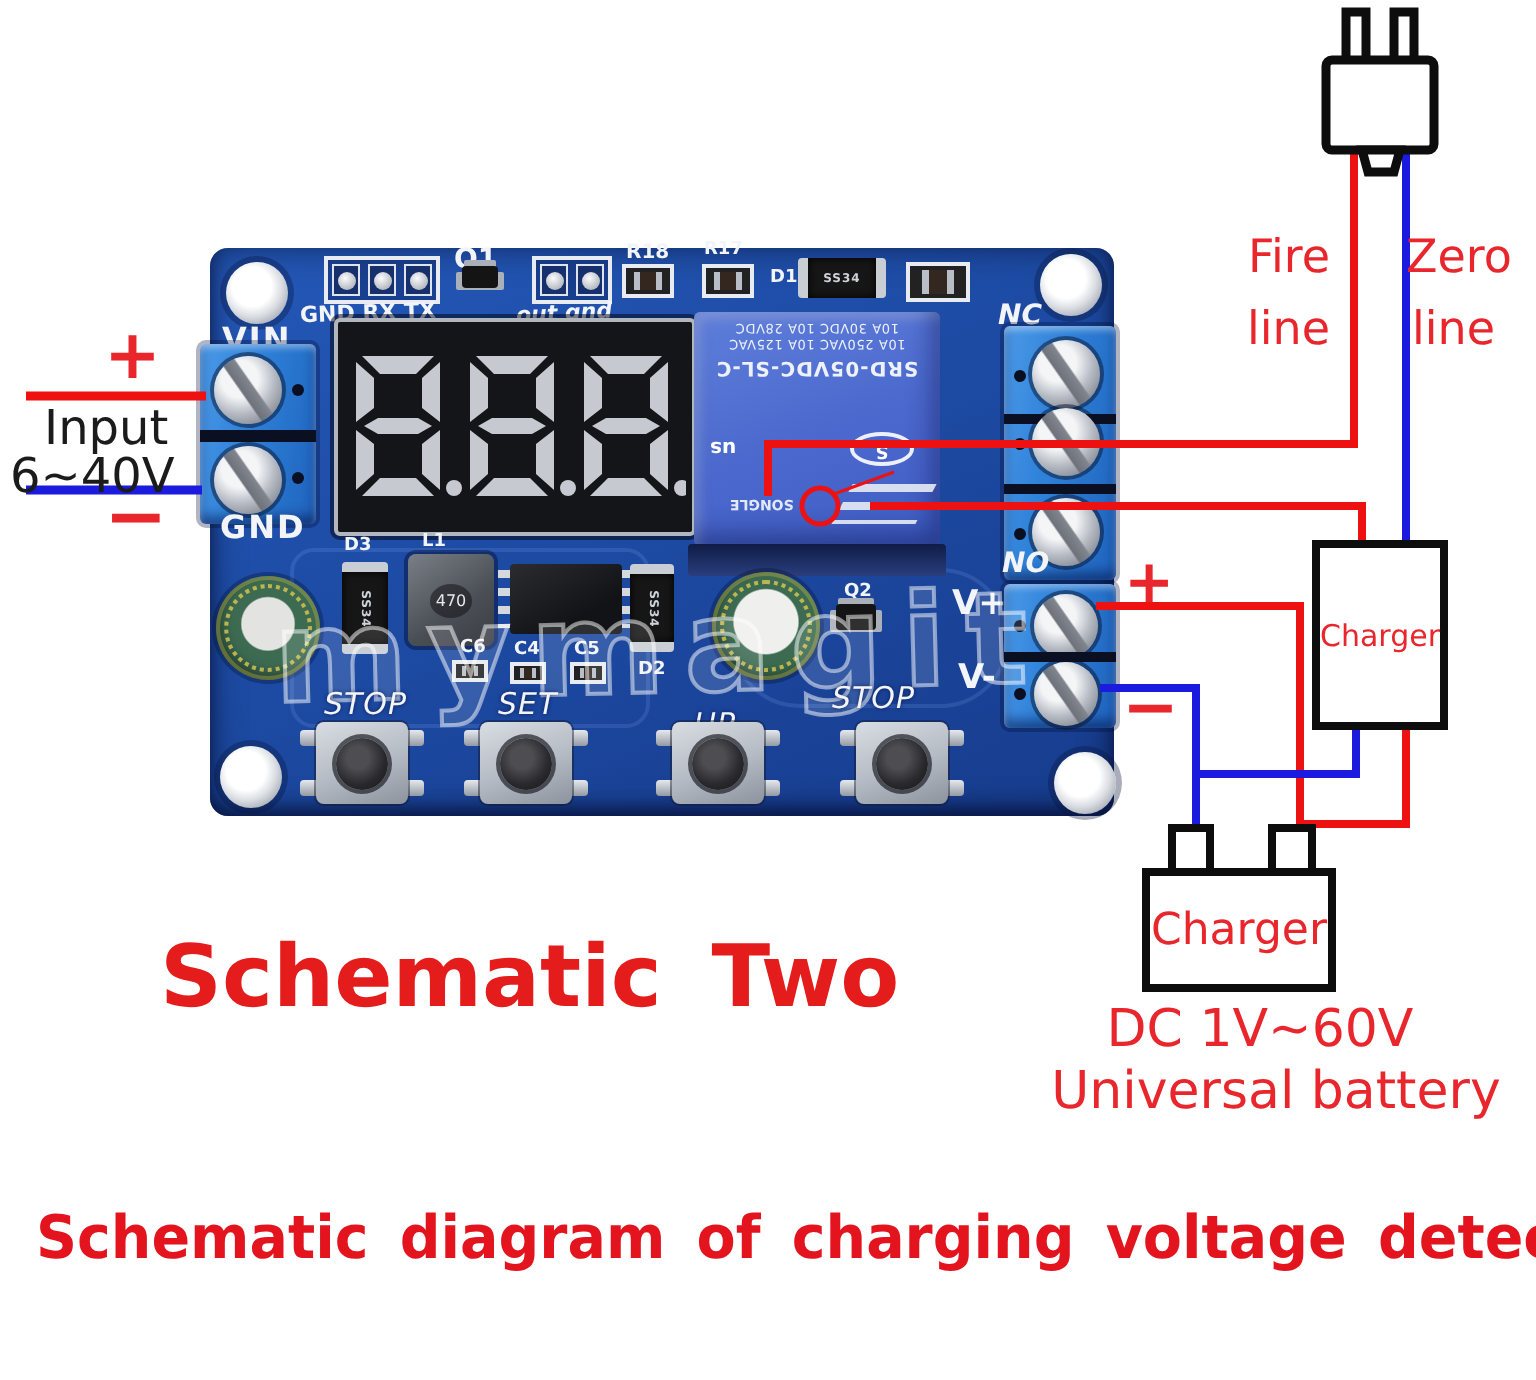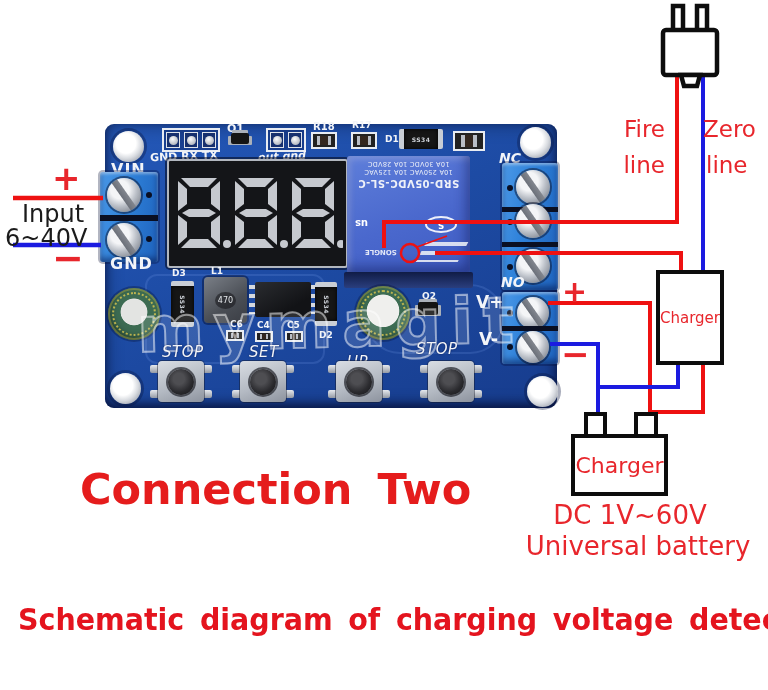--- a/index.html
+++ b/index.html
@@ -104,21 +104,21 @@
         <i></i>
       </span>
     <span class="pad">
         <i></i>
       </span>
     <span class="pad">
         <i></i>
       </span>
   </div>
   <div class="silk" style="left:45px;top:26px;font-size:11px;transform:rotate(-2deg)">GND RX TX</div>
-  <div class="silk" style="left:122px;top:-2px;font-size:11px">Q1</div>
+  <div class="silk" style="left:122px;top:-2px;font-size:14px">Q1</div>
   <div class="sot23" style="left:126px;top:9px;width:18px;height:11px"></div>
   <div class="pins" style="left:161px;top:4px">
     <span class="pad">
         <i></i>
       </span>
     <span class="pad">
         <i></i>
       </span>
   </div>
   <div class="silk" style="left:153px;top:26px;font-size:11px;font-style:italic;transform:rotate(-3deg)">out gnd</div>
@@ -316,14 +316,14 @@
 <div class="redtxt" style="left:562px;top:274px;font-size:30px;font-weight:bold">+</div>
 <div class="redtxt" style="left:561px;top:334px;font-size:34px;font-weight:bold">−</div>
 <div class="whitebox" style="left:584px;top:412px;width:23px;height:26px;border-width:4px;z-index:19"></div>
 <div class="whitebox" style="left:634px;top:412px;width:24px;height:26px;border-width:4px;z-index:19"></div>
 <div class="whitebox" style="left:571px;top:434px;width:97px;height:62px">
   <span class="redtxt" style="position:static;font-size:22px">Charger</span>
 </div>
 <div class="redtxt" style="left:540px;top:500px;width:180px;text-align:center;font-size:26px">DC 1V~60V</div>
 <div class="redtxt" style="left:503px;top:531px;width:270px;text-align:center;font-size:26px">Universal battery</div>
 
-<div class="redtxt" style="left:80px;top:464px;font-size:43px;font-weight:bold;word-spacing:10px;color:#e51c1c">Connection Two</div>
+<div class="redtxt" style="left:80px;top:464px;font-size:43px;font-weight:bold;word-spacing:10px;color:#e51c1c">Schematic Two</div>
 <div class="redtxt" style="left:18px;top:602px;font-size:30px;font-weight:bold;word-spacing:6px;color:#e4141e;transform:scaleX(.95);transform-origin:left">Schematic diagram of charging voltage detection</div>
 
 </body></html>

